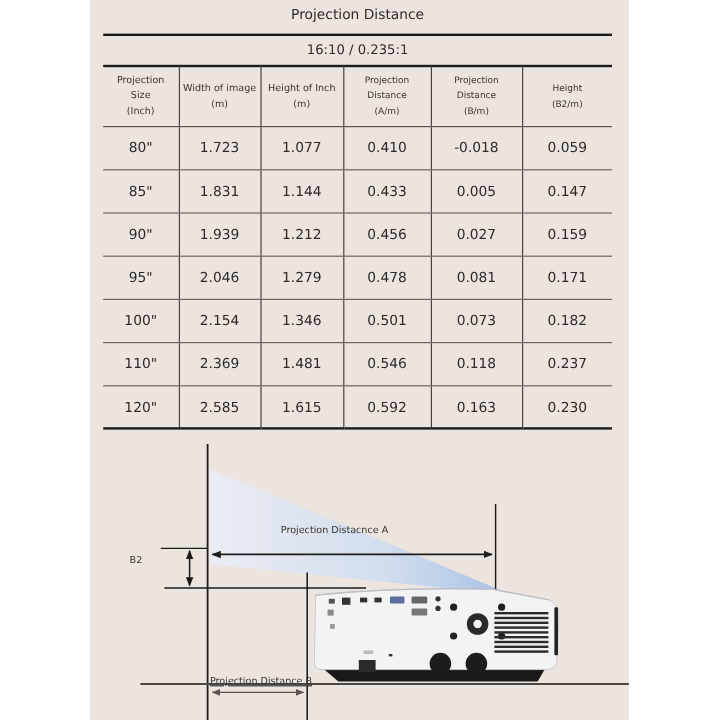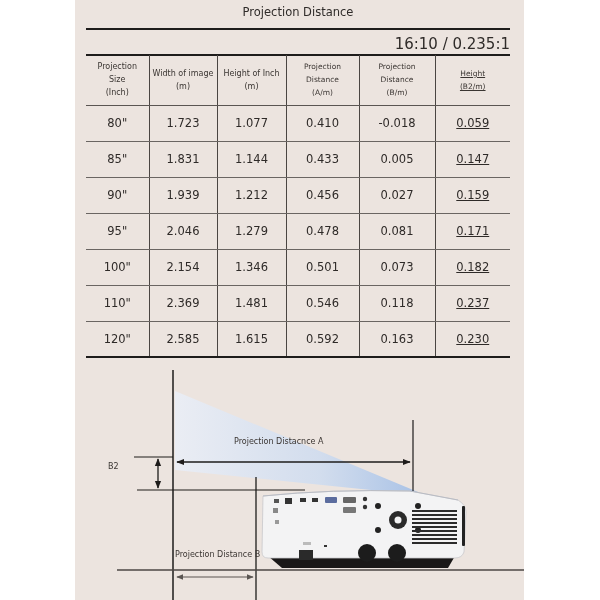--- a/index.html
+++ b/index.html
@@ -3,32 +3,32 @@
 <meta charset="utf-8">
 <style>
   * { box-sizing: border-box; margin: 0; padding: 0; }
   html, body { width: 600px; height: 600px; background: #ffffff; overflow: hidden; }
   body { position: relative; font-family: "DejaVu Sans", sans-serif; color: #2a2624; }
   .panel { position: absolute; left: 75px; top: 0; width: 449px; height: 600px; background: #ece4df; }
 
   .title { position: absolute; left: 86px; top: 5px; width: 424px; text-align: center;
            font-size: 11.5px; color: #2f2b29; }
   .rule { position: absolute; background: #1e1c1b; }
-  .ratio { position: absolute; left: 86px; top: 35px; width: 424px; text-align: right;
-           font-size: 15px; color: #2f2b29; }
+  .ratio { position: absolute; left: 86px; top: 35px; width: 424px; text-align: center;
+           font-size: 11px; color: #2f2b29; }
 
   table.spec { position: absolute; left: 86px; top: 55px; width: 424px; border-collapse: collapse;
                table-layout: fixed; }
   table.spec th { height: 50px; font-weight: normal; font-size: 7.5px; line-height: 13px; color: #3a3532;
                   text-align: center; vertical-align: middle; border-right: 1px solid #4a4542;
                   border-bottom: 1px solid #5a5552; padding: 0 2px; }
   table.spec th.wide { font-size: 8px; }
   table.spec td { height: 36px; text-align: center; vertical-align: middle; font-size: 11.5px;
                   color: #2e2a28; border-right: 1px solid #4a4542; border-bottom: 1px solid #6a6562; }
-  table.spec th:last-child, table.spec td:last-child { border-right: none; text-decoration: underline; }
+  table.spec th:last-child, table.spec td:last-child { border-right: none; }
   table.spec tr:last-child td { border-bottom: 2px solid #1e1c1b; }
   .line2 { display: block; }
 
   .diagram { position: absolute; left: 0; top: 360px; width: 600px; height: 240px; }
   .lbl { position: absolute; font-size: 8px; color: #3a3532; white-space: nowrap; }
 </style>
 </head>
 <body>
 
 <div class="panel"></div>
@@ -212,13 +212,13 @@
     <circle cx="397" cy="553" r="9" fill="#1c1c1c"></circle>
 
     <rect x="299" y="550" width="14" height="10" fill="#2a2a2a"></rect>
     <rect x="303" y="542" width="8" height="3" fill="#bbb"></rect>
     <rect x="324" y="545" width="3" height="2" fill="#333"></rect>
   </g>
 </svg>
 
 <div class="lbl" style="left:234px;top:437px;">Projection Distacnce A</div>
 <div class="lbl" style="left:108px;top:462px;">B2</div>
-<div class="lbl" style="left:175px;top:550px;">Projection Distance B</div>
+<div class="lbl" style="left:175px;top:563px;text-decoration:underline;">Projection Distance B</div>
 
 </body></html>

